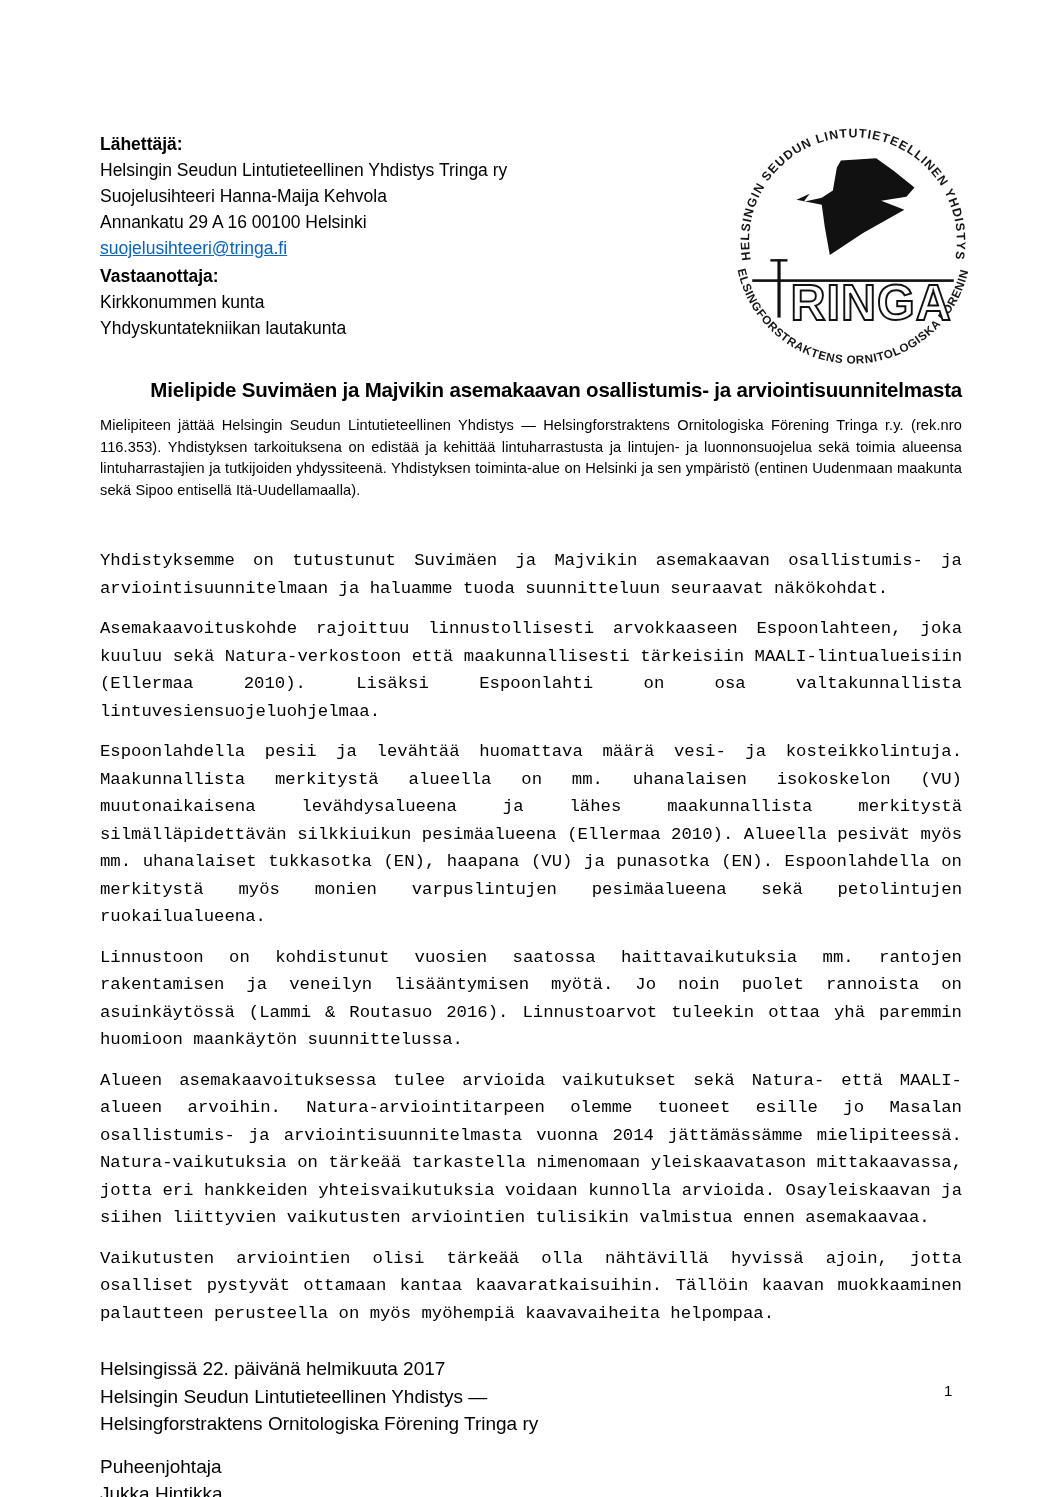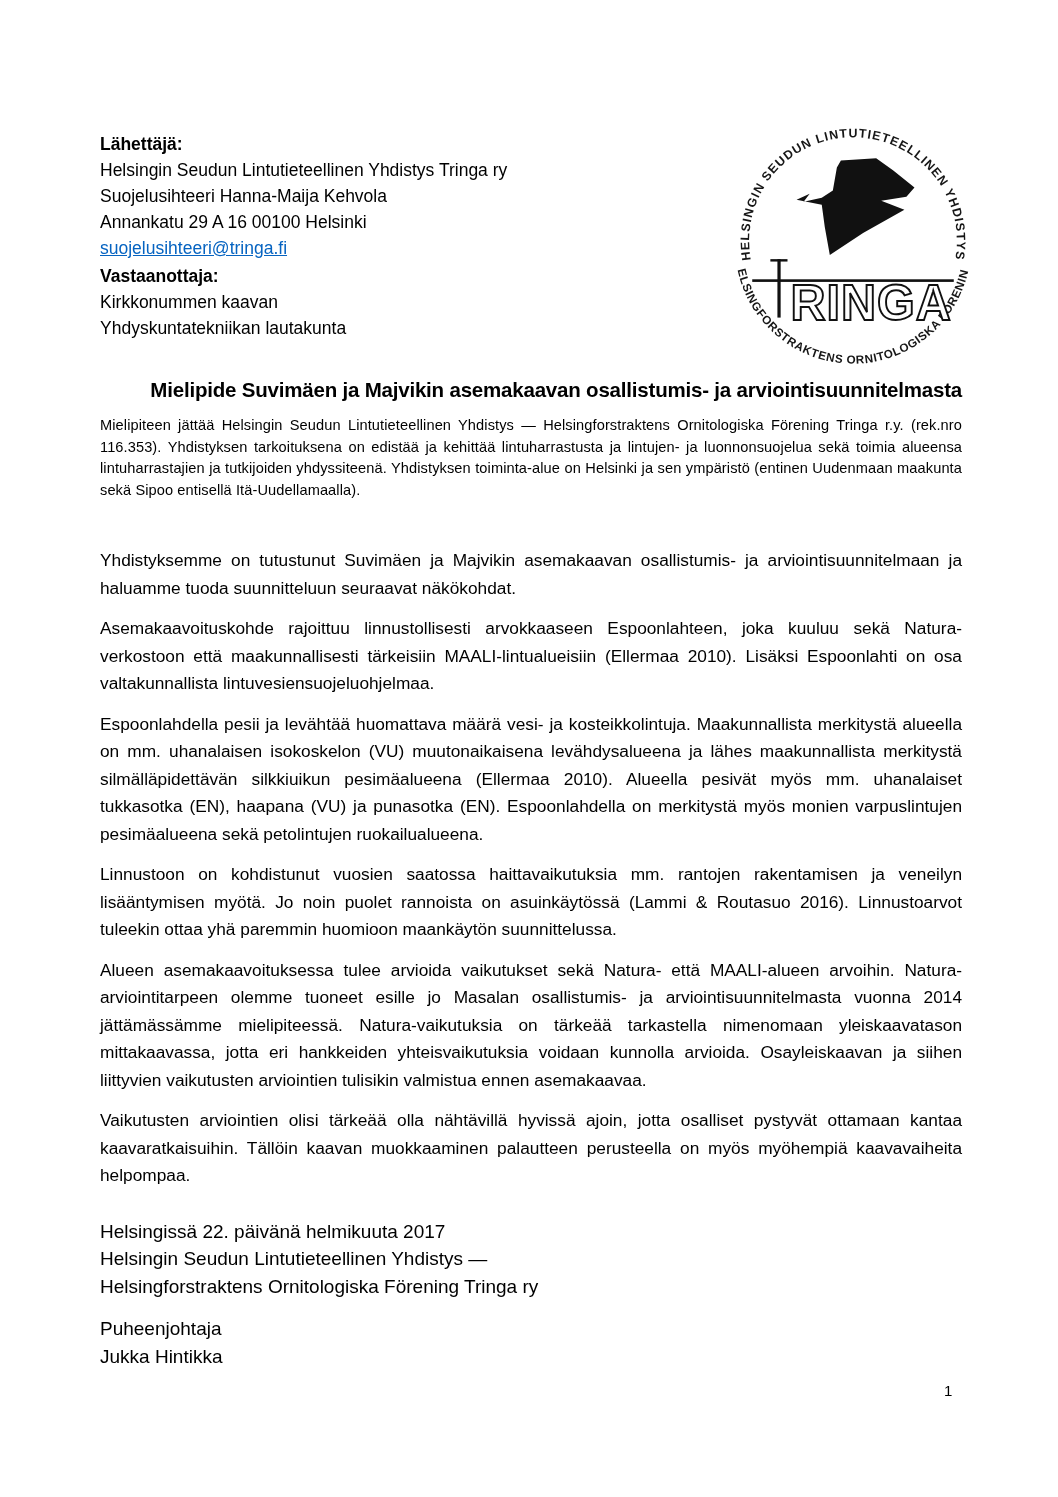--- a/index.html
+++ b/index.html
@@ -34,21 +34,21 @@
     font-size:14.6px;
     line-height:21.6px;
     text-align:justify;
     letter-spacing:0.1px;
   }
   .bodytext{
     margin-top:46px;
     font-size:17.3px;
     line-height:27.5px;
   }
-  .bodytext p{margin:0 0 13px;text-align:justify;}
+  .bodytext p{margin:0 0 13px;text-align:justify;font-family:Liberation Mono, monospace;}
   .closing{margin-top:28px;font-size:19px;line-height:27.5px;}
   .closing .sig{margin-top:15px;}
   .page-number{
     position:absolute;
     left:944px;top:1382px;
     font-size:15px;
   }
   .logo{
     position:absolute;
     left:722px;top:110px;
@@ -113,21 +113,21 @@
     <div class="addr">
       <div class="label">Lähettäjä:</div>
       <div>Helsingin Seudun Lintutieteellinen Yhdistys Tringa ry</div>
       <div>Suojelusihteeri Hanna-Maija Kehvola</div>
       <div>Annankatu 29 A 16 00100 Helsinki</div>
       <div><a class="email" href="#">suojelusihteeri@tringa.fi</a></div>
     </div>
 
     <div class="addr recipient">
       <div class="label">Vastaanottaja:</div>
-      <div>Kirkkonummen kaavan</div>
+      <div>Kirkkonummen kunta</div>
       <div>Yhdyskuntatekniikan lautakunta</div>
     </div>
 
     <div class="doc-title">Mielipide Suvimäen ja Majvikin asemakaavan osallistumis- ja arviointisuunnitelmasta</div>
 
     <div class="intro">Mielipiteen jättää Helsingin Seudun Lintutieteellinen Yhdistys — Helsingforstraktens Ornitologiska Förening Tringa r.y. (rek.nro 116.353). Yhdistyksen tarkoituksena on edistää ja kehittää lintuharrastusta ja lintujen- ja luonnonsuojelua sekä toimia alueensa lintuharrastajien ja tutkijoiden yhdyssiteenä. Yhdistyksen toiminta-alue on Helsinki ja sen ympäristö (entinen Uudenmaan maakunta sekä Sipoo entisellä Itä-Uudellamaalla).</div>
 
     <div class="bodytext">
       <p>Yhdistyksemme on tutustunut Suvimäen ja Majvikin asemakaavan osallistumis- ja arviointisuunnitelmaan ja haluamme tuoda suunnitteluun seuraavat näkökohdat.</p>
       <p>Asemakaavoituskohde rajoittuu linnustollisesti arvokkaaseen Espoonlahteen, joka kuuluu sekä Natura-verkostoon että maakunnallisesti tärkeisiin MAALI-lintualueisiin (Ellermaa 2010). Lisäksi Espoonlahti on osa valtakunnallista lintuvesiensuojeluohjelmaa.</p>

